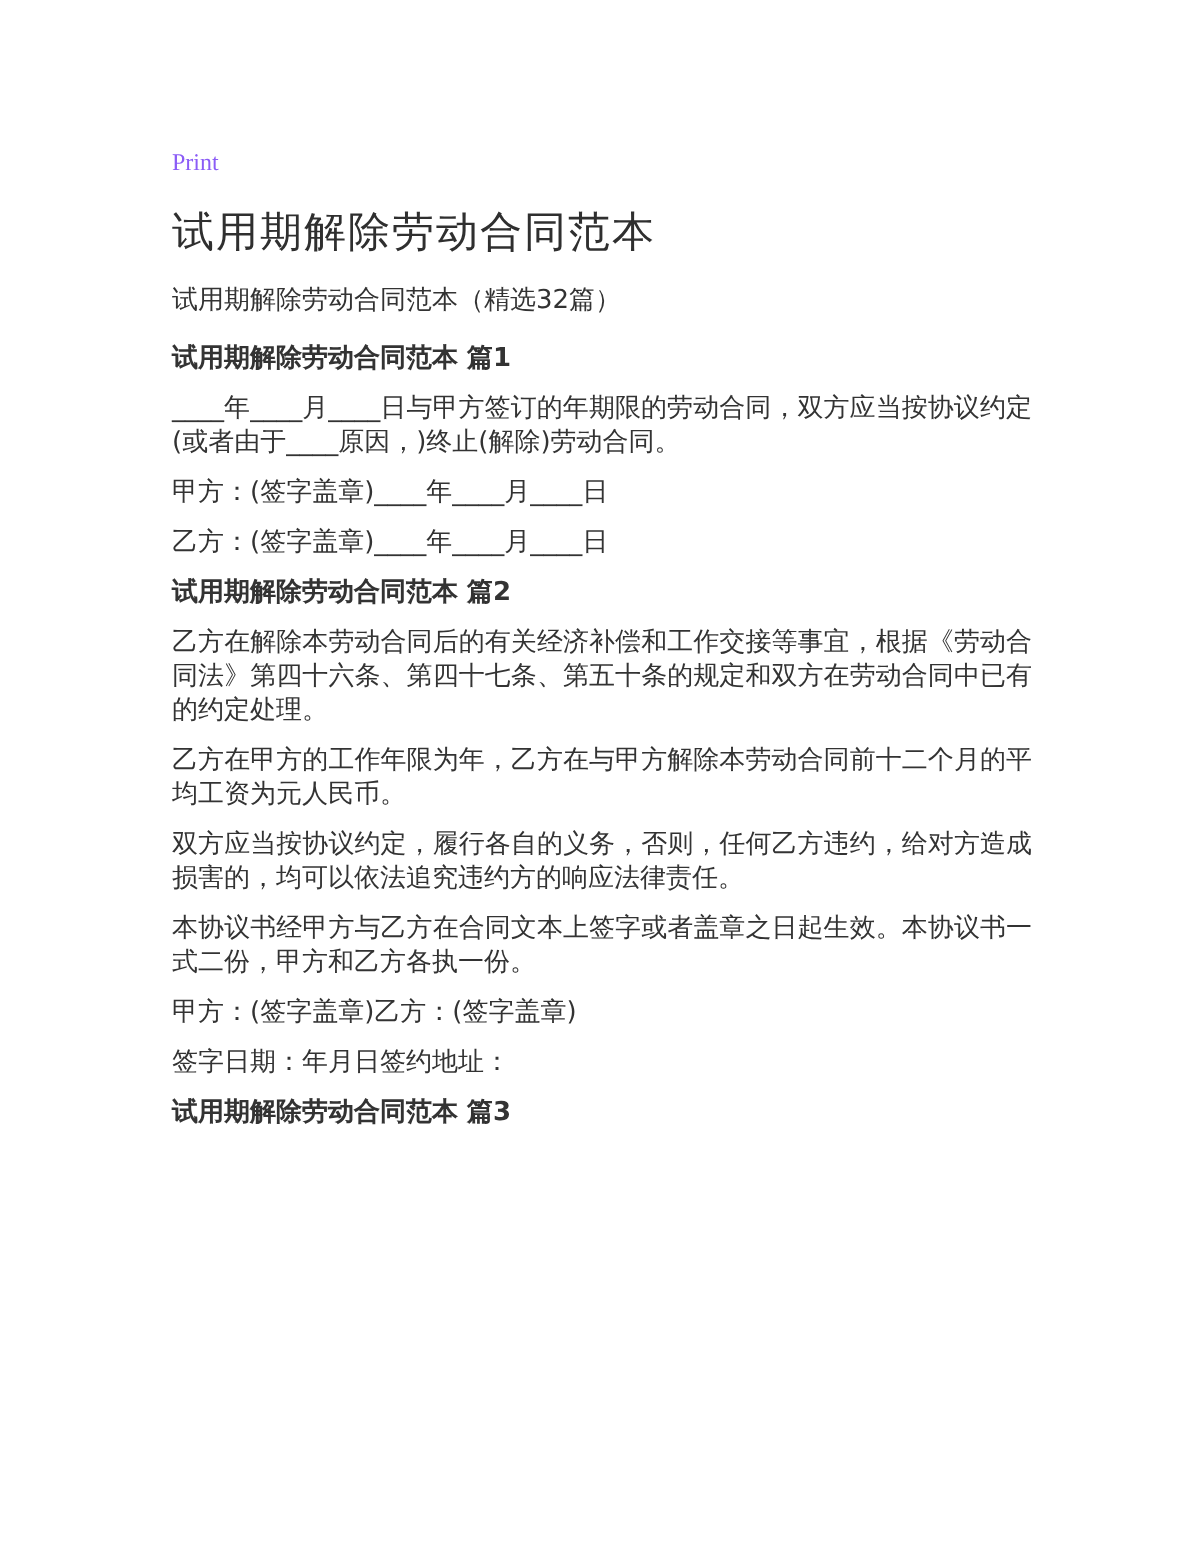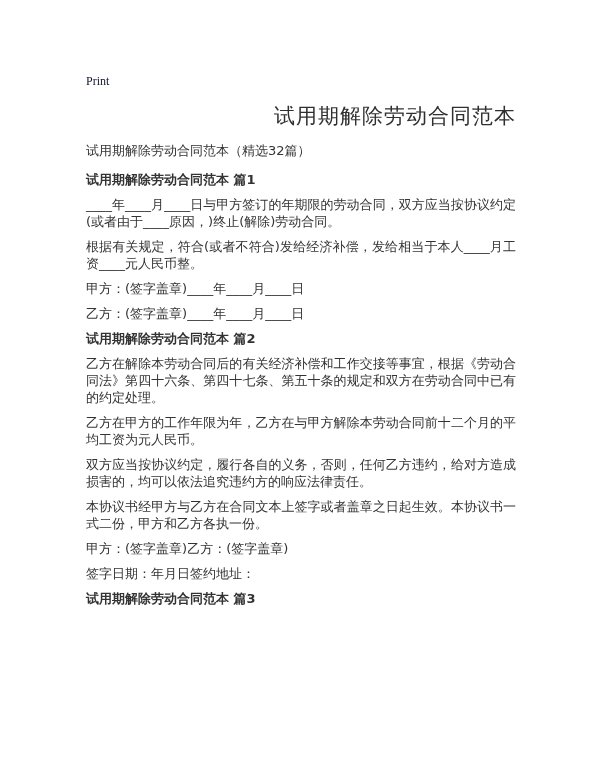--- a/index.html
+++ b/index.html
@@ -13,28 +13,28 @@
     color: #333333;
     overflow: hidden;
     padding: 70px 84px 0 86px;
     font-family: "DejaVu Sans", sans-serif;
   }
   .print-link {
     display: inline-block;
     font-family: "Liberation Serif", "DejaVu Serif", serif;
     font-size: 12px;
     line-height: 14px;
-    color: #0f172a;
+    color: #8b5cf6;
     margin: 0;
     cursor: pointer;
   }
   h1.doc-title {
     font-size: 21px;
     font-weight: 400;
-    text-align: right;
+    text-align: left;
     margin: 14px 0 12px 0;
     letter-spacing: 1px;
     color: #2f2f2f;
     line-height: 27px;
   }
   .subtitle {
     font-size: 13px;
     line-height: 17px;
     margin: 0 0 12px 0;
     font-weight: 400;
@@ -58,21 +58,20 @@
 <div class="page">
   <a class="print-link">Print</a>
 
   <h1 class="doc-title">试用期解除劳动合同范本</h1>
 
   <p class="subtitle">试用期解除劳动合同范本（精选32篇）</p>
 
   <div class="article-body">
       <h2 class="heading">试用期解除劳动合同范本 篇1</h2>
       <p class="paragraph">____年____月____日与甲方签订的年期限的劳动合同，双方应当按协议约定(或者由于____原因，)终止(解除)劳动合同。</p>
-      <p class="paragraph">根据有关规定，符合(或者不符合)发给经济补偿，发给相当于本人____月工资____元人民币整。</p>
       <p class="paragraph">甲方：(签字盖章)____年____月____日</p>
       <p class="paragraph">乙方：(签字盖章)____年____月____日</p>
       <h2 class="heading">试用期解除劳动合同范本 篇2</h2>
       <p class="paragraph">乙方在解除本劳动合同后的有关经济补偿和工作交接等事宜，根据《劳动合同法》第四十六条、第四十七条、第五十条的规定和双方在劳动合同中已有的约定处理。</p>
       <p class="paragraph">乙方在甲方的工作年限为年，乙方在与甲方解除本劳动合同前十二个月的平均工资为元人民币。</p>
       <p class="paragraph">双方应当按协议约定，履行各自的义务，否则，任何乙方违约，给对方造成损害的，均可以依法追究违约方的响应法律责任。</p>
       <p class="paragraph">本协议书经甲方与乙方在合同文本上签字或者盖章之日起生效。本协议书一式二份，甲方和乙方各执一份。</p>
       <p class="paragraph">甲方：(签字盖章)乙方：(签字盖章)</p>
       <p class="paragraph">签字日期：年月日签约地址：</p>
       <h2 class="heading">试用期解除劳动合同范本 篇3</h2>

